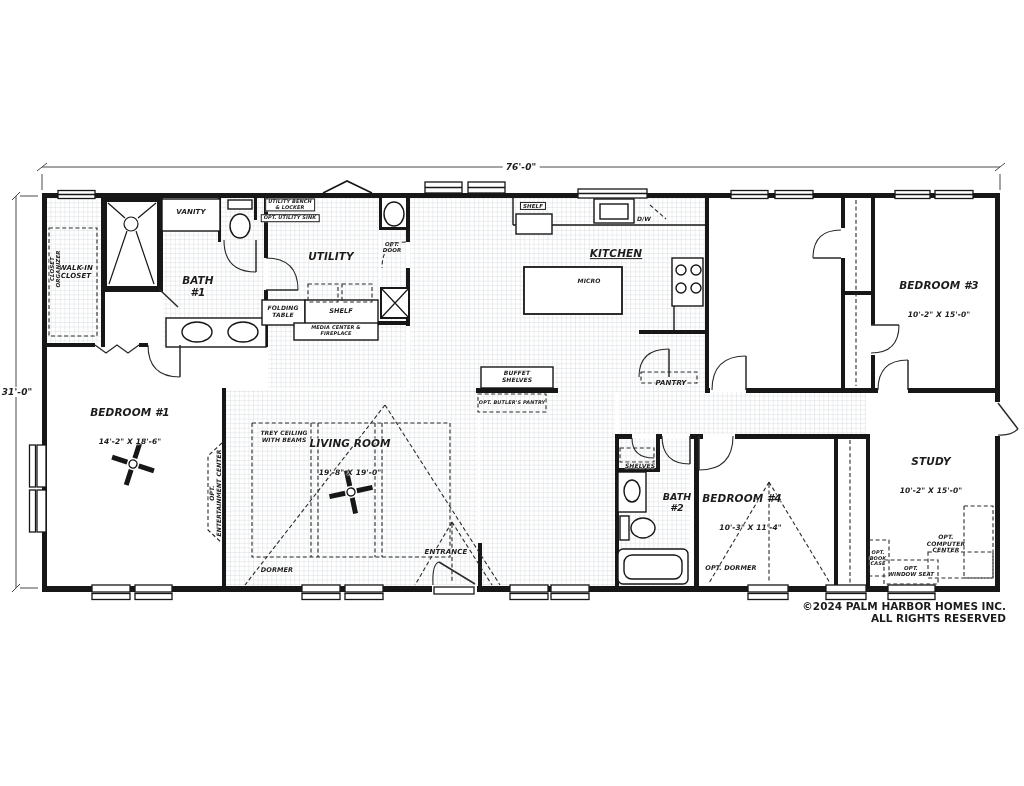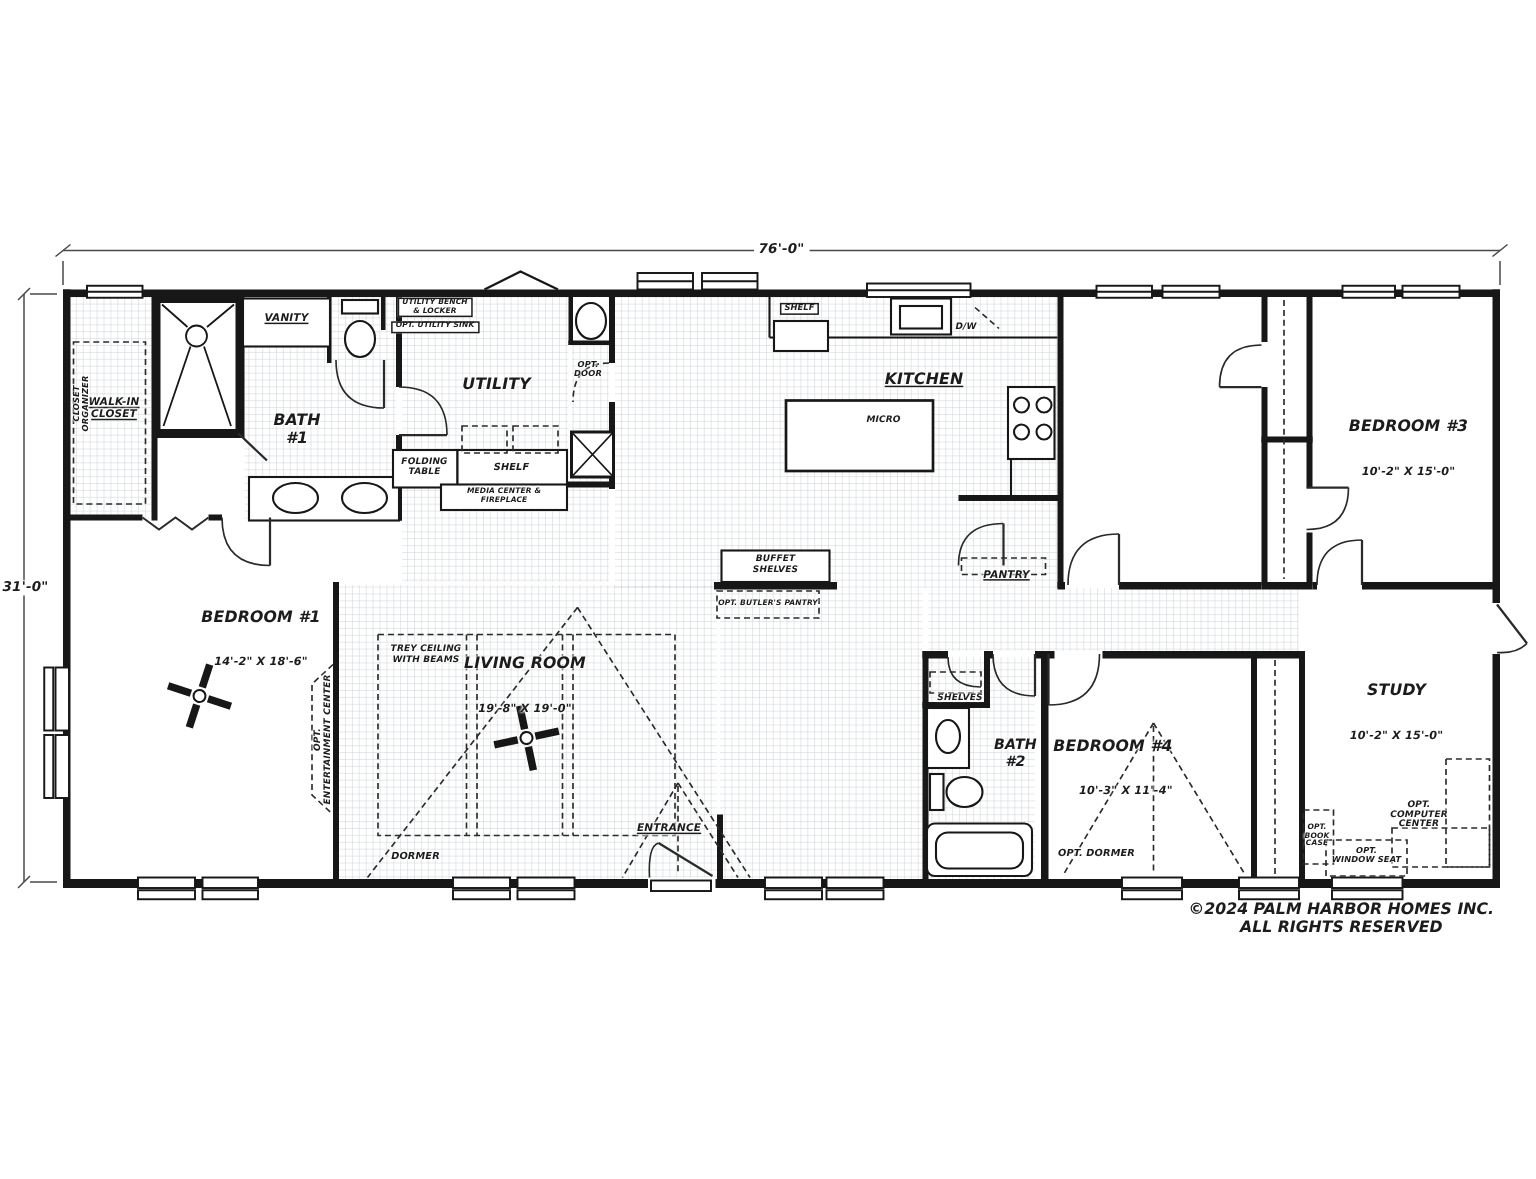--- a/index.html
+++ b/index.html
@@ -3,26 +3,26 @@
 <meta charset="utf-8">
 <style>
   html,body{margin:0;padding:0;background:#fff;}
   #stage{position:relative;width:1024px;height:786px;background:#fff;overflow:hidden;
          font-family:"DejaVu Sans",sans-serif;}
   #plan-svg{position:absolute;left:0;top:0;}
   .lbl{position:absolute;transform:translate(-50%,-50%);font-style:italic;font-weight:700;
        color:#1c1c1c;text-align:center;white-space:pre-line;line-height:1.12;letter-spacing:.1px;
        text-shadow:0 0 2px #fff,0 0 2px #fff,0 0 2px #fff;}
   .rname{font-size:10.5px;}
-  .rdims{font-size:7.5px;margin-top:1px;} .f7{font-size:7px;text-decoration:underline;} .f65{font-size:6.5px;} .f6{font-size:6px;}
+  .rdims{font-size:7.5px;margin-top:1px;} .f7{font-size:7px;} .f65{font-size:6.5px;} .f6{font-size:6px;}
   .f55{font-size:5.5px;} .f5{font-size:5px;}
   .boxed{border:1px solid #1c1c1c;background:#fff;padding:0 2px;text-shadow:none;}
   .rot{transform:translate(-50%,-50%) rotate(-90deg);}
   .dim{font-size:9px;background:#fff;padding:0 3px;}
-  .copy{position:absolute;right:28px;top:600px;text-align:center;font-style:italic;font-weight:700;
+  .copy{position:absolute;right:18px;top:600px;text-align:right;font-weight:700;
         font-size:10.5px;color:#1c1c1c;line-height:1.18;}
 </style>
 </head>
 <body>
 
 <div id="stage">
 
 <svg id="plan-svg" width="1024" height="786" viewBox="0 0 1024 786">
   <defs>
     <pattern id="tile" width="4.6" height="4.6" patternUnits="userSpaceOnUse">
@@ -262,21 +262,21 @@
 <div class="lbl f7" style="left:76px;top:273px;">WALK-IN
 CLOSET</div>
 <div class="lbl rname" style="left:198px;top:287px;">BATH
 #1</div>
 <div class="lbl rname" style="left:331px;top:257px;">UTILITY</div>
 <div class="lbl rname" style="left:616px;top:254px;text-decoration:underline;">KITCHEN</div>
 <div class="lbl" style="left:939px;top:299px;">
   <div class="rname">BEDROOM #3</div>
   <div class="rdims">10'-2" X 15'-0"</div>
 </div>
-<div class="lbl" style="left:130px;top:426px;margin-left:44px;">
+<div class="lbl" style="left:130px;top:426px;">
   <div class="rname">BEDROOM #1</div>
   <div class="rdims">14'-2" X 18'-6"</div>
 </div>
 <div class="lbl" style="left:350px;top:457px;">
   <div class="rname">LIVING ROOM</div>
   <div class="rdims">19'-8" X 19'-0"</div>
 </div>
 <div class="lbl rname" style="left:677px;top:503px;font-size:9.5px;">BATH
 #2</div>
 <div class="lbl" style="left:742px;top:512px;text-align:right;">

